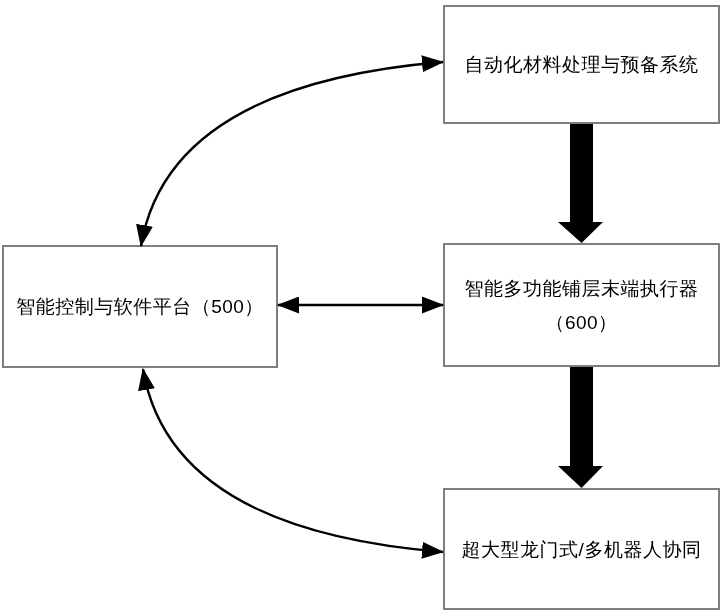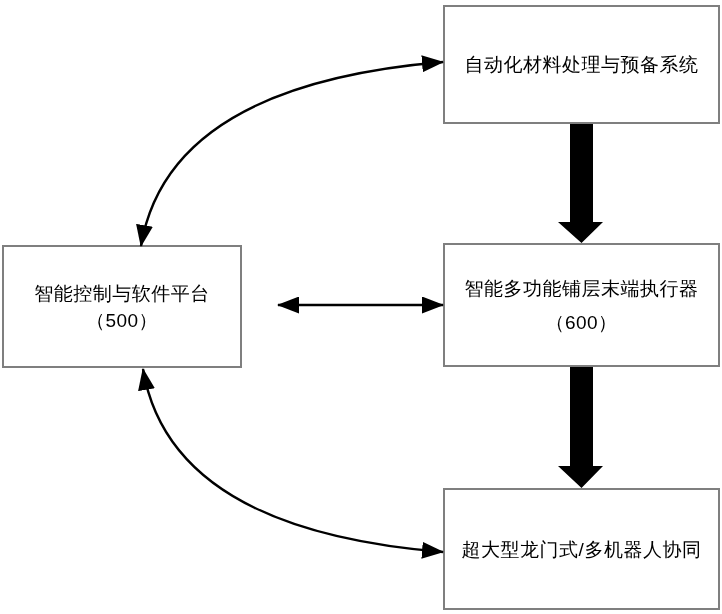--- a/index.html
+++ b/index.html
@@ -25,21 +25,21 @@
     align-items: center;
     justify-content: center;
     text-align: center;
     color: #000000;
     font-size: 19px;
     line-height: 27px;
     letter-spacing: 0.5px;
     z-index: 1;
   }
   #box-200 { left: 443px; top: 5px;   width: 277px; height: 119px; }
-  #box-500 { left: 2px;   top: 245px; width: 240px; height: 123px; }
+  #box-500 { left: 2px;   top: 245px; width: 276px; height: 123px; }
   #box-300 { left: 443px; top: 243px; width: 277px; height: 124px; gap: 7px; }
   #box-400 { left: 443px; top: 488px; width: 277px; height: 122px; }
   #arrow-layer {
     position: absolute;
     left: 0;
     top: 0;
     width: 722px;
     height: 614px;
     z-index: 2;
     pointer-events: none;

